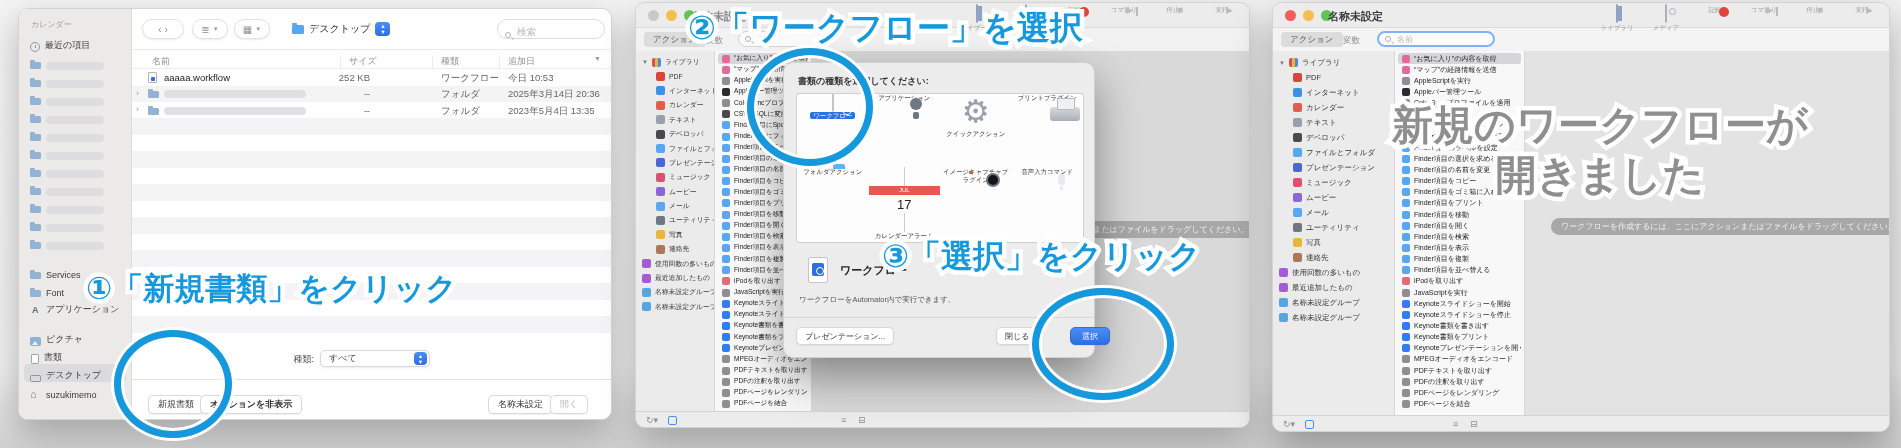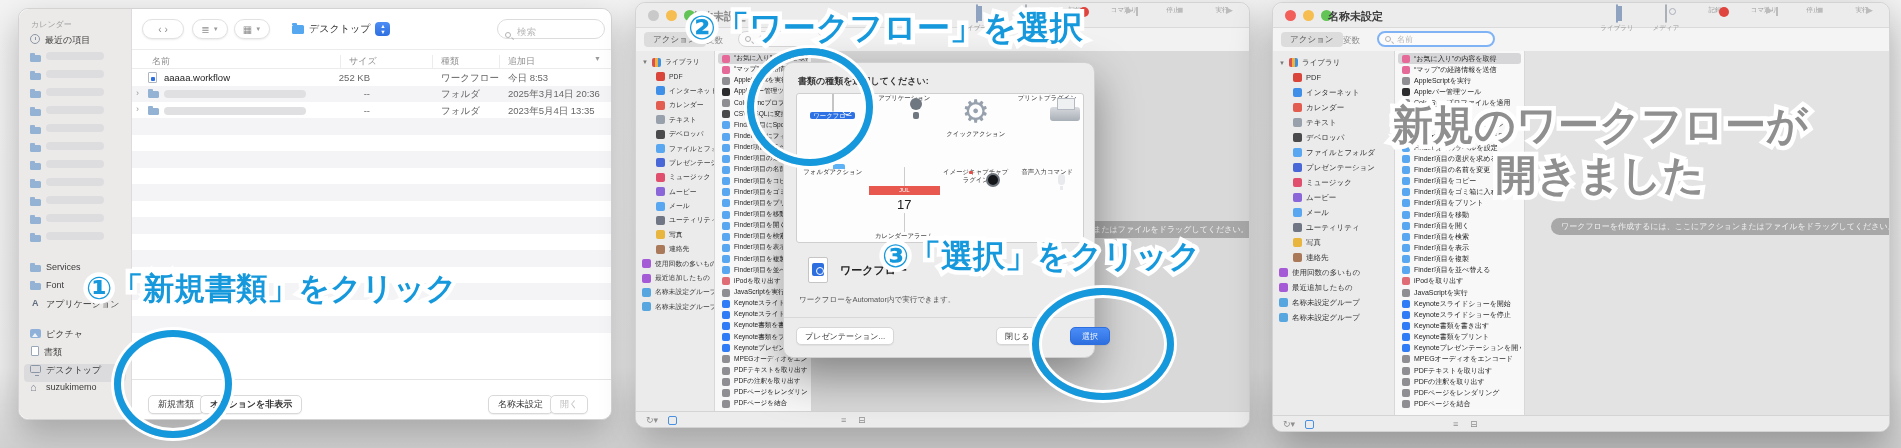--- a/index.html
+++ b/index.html
@@ -6,21 +6,21 @@
   *{box-sizing:border-box;font-family:"Liberation Sans","DejaVu Sans",sans-serif;}
   #stage{position:relative;width:1901px;height:448px;overflow:hidden;
     background:linear-gradient(180deg,#f3f3f3 0%,#efefef 82%,#d2d2d2 100%);}
   .win{position:absolute;background:#f5f5f5;border-radius:10px;border:1px solid #d3d3d3;
     box-shadow:0 14px 34px rgba(0,0,0,.25);}
   
   #win-finder{left:18px;top:8px;width:594px;height:412px;display:flex;background:#fff;}
   .f-sidebar{width:113px;flex:none;background:#eceae9;border-right:1px solid #dcdcdc;
     border-radius:10px 0 0 10px;padding-top:8px;overflow:hidden;}
   .f-side-header{font-size:8px;color:#9c9c9c;margin:2px 0 4px 12px;}
-  .fitem{height:18px;display:flex;align-items:flex-start;gap:5px;padding:0 6px;margin:0 5px;
+  .fitem{height:18px;display:flex;align-items:flex-end;gap:5px;padding:0 6px;margin:0 5px;
     border-radius:4px;font-size:9px;color:#3a3a3a;white-space:nowrap;overflow:hidden;}
   .fitem.selected{background:#dbdbdd;}
   .fitem.gap{margin-top:12px;}
   .fitem .spill{display:none;width:58px;height:8px;border-radius:4px;background:#dddddf;}
   .fitem.redacted .spill{display:inline-block;}
   .fi{display:inline-block;width:11px;height:11px;position:relative;flex:none;}
   .ic-clock{border:1.3px solid #8a95a5;border-radius:50%;width:10px;height:10px;}
   .ic-clock::before{content:"";position:absolute;left:3.6px;top:1.8px;width:1.3px;height:3.6px;background:#8a95a5;}
   .ic-folder{}
   .ic-folder::before{content:"";position:absolute;left:0;top:1px;width:5px;height:3px;background:#93b2d4;border-radius:1px 1px 0 0;}
@@ -327,41 +327,51 @@
       </div>
       <div class="f-rows">
 
       <div class="frow">
 
             <span class="fi ic-workflow"></span>
             <span class="c-name">aaaaa.workflow</span>
 
             <span class="c-size">252 KB</span>
             <span class="c-kind">ワークフロー</span>
-            <span class="c-date">今日 8:53</span>
+            <span class="c-date">今日 10:53</span>
           </div>
           <div class="frow redacted expandable">
             <span class="chev">›</span>
             <span class="fi ic-folder"></span>
 
             <span class="npill"></span>
             <span class="c-size">--</span>
             <span class="c-kind">フォルダ</span>
             <span class="c-date">2025年3月14日 20:36</span>
           </div>
           <div class="frow redacted expandable">
             <span class="chev">›</span>
             <span class="fi ic-folder"></span>
 
             <span class="npill"></span>
             <span class="c-size">--</span>
             <span class="c-kind">フォルダ</span>
             <span class="c-date">2023年5月4日 13:35</span>
           </div>
         </div>
+      <div class="f-kind">
+        <span class="klabel">種類:</span>
+        <div class="kpopup">
+          <span>すべて</span>
+          <span class="stepper">
+              <span>▲</span>
+              <span>▼</span>
+            </span>
+        </div>
+      </div>
       <div class="f-divider"></div>
       <div class="fbtn" id="btn-newdoc">新規書類</div>
       <div class="fbtn" id="btn-hideopt">オプションを非表示</div>
       <div class="fbtn" id="btn-cancel">名称未設定</div>
       <div class="fbtn" id="btn-open">開く</div>
     </div>
   </div>
 
   <div class="win dim mid" id="win-mid">
     <div class="titlebar">

